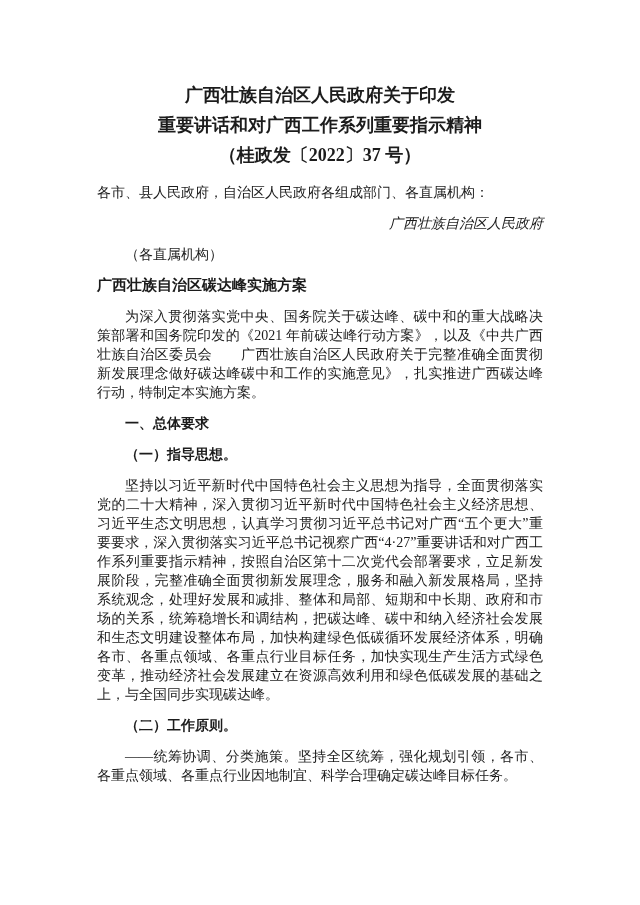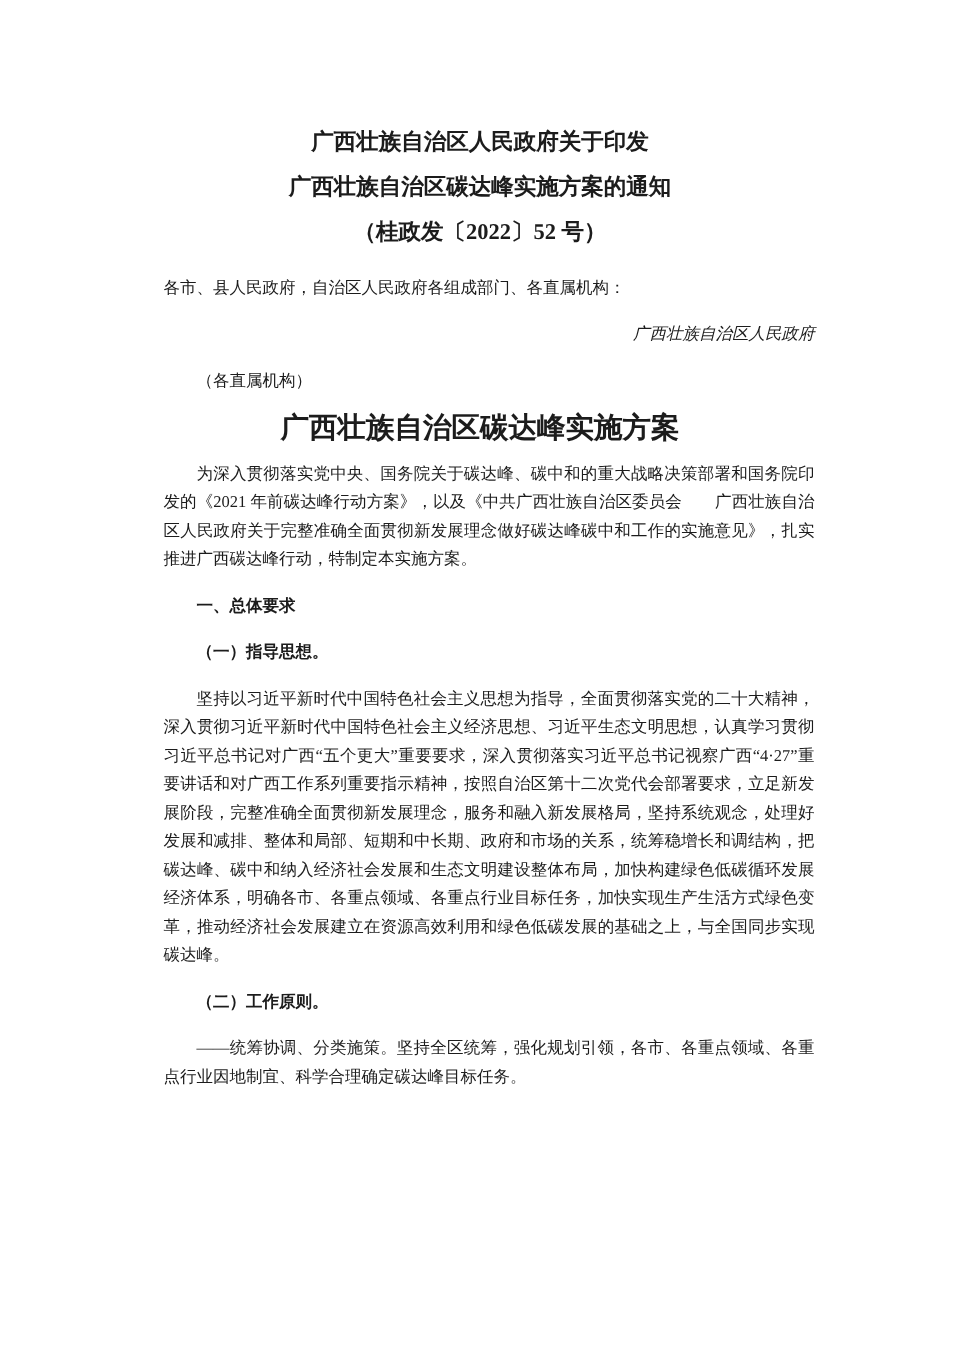--- a/index.html
+++ b/index.html
@@ -11,53 +11,52 @@
     font-family: "Liberation Serif", "DejaVu Serif", serif;
     color: #1c1c1c;
   }
   .page {
     width: 640px;
     height: 905px;
     background: #ffffff;
     padding: 80px 97px 0 97px;
   }
   .doc-header {
-    font-size: 15px;
+    font-size: 18px;
     line-height: 30px;
     font-weight: bold;
     text-align: center;
     margin: 0 0 13px 0;
   }
   .doc-header .line { display: block; }
   p {
-    font-size: 11px;
+    font-size: 14px;
     line-height: 19px;
-    margin: 0 0 12px 12px;
+    margin: 0 0 12px 0;
   }
   .indent { text-indent: 2em; }
   .justify { text-align: justify; }
   .right { text-align: right; font-style: italic; }
   .bold { font-weight: bold; }
   .plan-title {
-    font-size: 19px;
+    font-size: 15px;
     line-height: 19px;
     font-weight: bold;
-    text-align: center;
     margin: 0 0 12px 0;
   }
 </style>
 </head>
 <body>
 
 <div class="page">
 
   <h1 class="doc-header">
     <span class="line">广西壮族自治区人民政府关于印发</span>
-    <span class="line">广西壮族自治区碳达峰实施方案的通知</span>
-    <span class="line">（桂政发〔2022〕52 号）</span>
+    <span class="line">重要讲话和对广西工作系列重要指示精神</span>
+    <span class="line">（桂政发〔2022〕37 号）</span>
   </h1>
 
   <p>各市、县人民政府，自治区人民政府各组成部门、各直属机构：</p>
 
 
   <p class="right">广西壮族自治区人民政府</p>
 
 
   <p class="indent">（各直属机构）</p>
 

